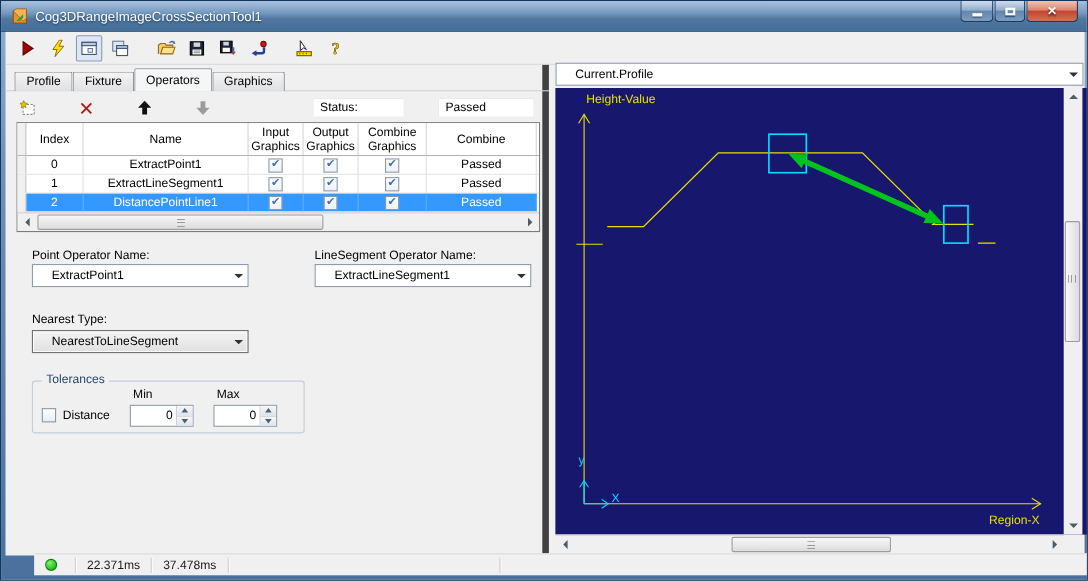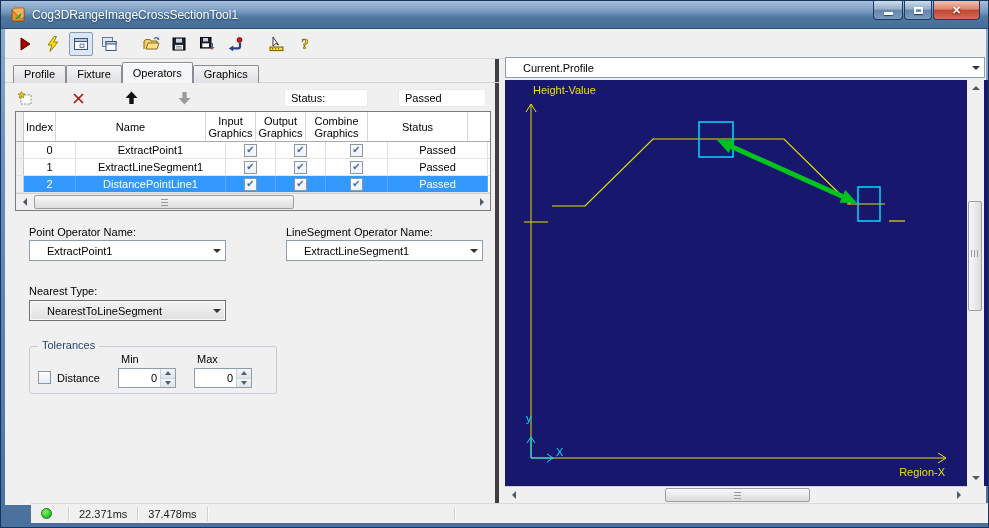--- a/index.html
+++ b/index.html
@@ -28,21 +28,21 @@
 
   
   .toolbar { position:absolute; left:4px; top:28px; width:981px; height:30px;
     background:#f0f0f0; border-bottom:1px solid #d9d9d9; display:flex; align-items:center; padding-left:8px; }
   .tbtn { width:24px; height:24px; display:flex; align-items:center; justify-content:center; margin-right:4px; }
   .tbtn.pressed { border:1px solid #8a9cb2; background:#dce6f4; border-radius:2px; }
   .tbtn.gap { margin-left:14px; }
 
   
   .main { position:absolute; left:4px; top:58px; width:981px; height:446px; background:#f0f0f0; }
-  .left-panel  { position:absolute; left:0; top:0; width:494px; height:446px; border-right:4px solid #404040; }
+  .left-panel  { position:absolute; left:0; top:0; width:494px; height:446px; border-right:6px solid #404040; }
   .right-panel { position:absolute; left:496px; top:0; width:485px; height:446px; }
 
   
   .tabs { position:absolute; left:8px; top:3px; height:21px; display:flex; align-items:flex-end; }
   .tab { padding:2px 10px 3px 10px; border:1px solid #898c95; border-bottom:none;
     border-radius:2px 2px 0 0; background:linear-gradient(180deg,#f4f4f4,#dfe0e3); height:18px; margin-right:0px;
     position:relative; cursor:default; }
   .tab.active { background:#f5f6f7; height:21px; z-index:2; padding-top:4px; box-shadow:inset 0 1px 0 #fff; }
   .tabs-baseline { position:absolute; left:0; top:23px; width:494px; height:1px; background:#d3d3d3; }
 
@@ -252,26 +252,26 @@
           <span>Status:</span>
         </div>
         <div class="status-box status-value-box">
           <span>Passed</span>
         </div>
       </div>
 
       <div class="grid">
         <div class="grid-header" id="grid-header">
             <div class="gh-cell rowhdr" style="width: 8px;"></div>
-            <div class="gh-cell" style="width: 32px;">Index</div>
+            <div class="gh-cell" style="width: 52px;">Index</div>
             <div class="gh-cell" style="width: 150px;">Name</div>
             <div class="gh-cell" style="width: 50px;">Input Graphics</div>
             <div class="gh-cell" style="width: 50px;">Output Graphics</div>
             <div class="gh-cell" style="width: 62px;">Combine Graphics</div>
-            <div class="gh-cell" style="width: 100px;">Status</div>
+            <div class="gh-cell" style="width: 100px;">Combine</div>
           </div>
         <div id="grid-body">
             <div class="grid-row">
               <div class="g-cell rowhdr" style="width: 8px;"></div>
               <div class="g-cell" style="width: 52px;">0</div>
               <div class="g-cell" style="width: 150px;">ExtractPoint1</div>
               <div class="g-cell" style="width: 50px;">
                 <div class="cbx">✔</div>
               </div>
               <div class="g-cell" style="width: 50px;">

